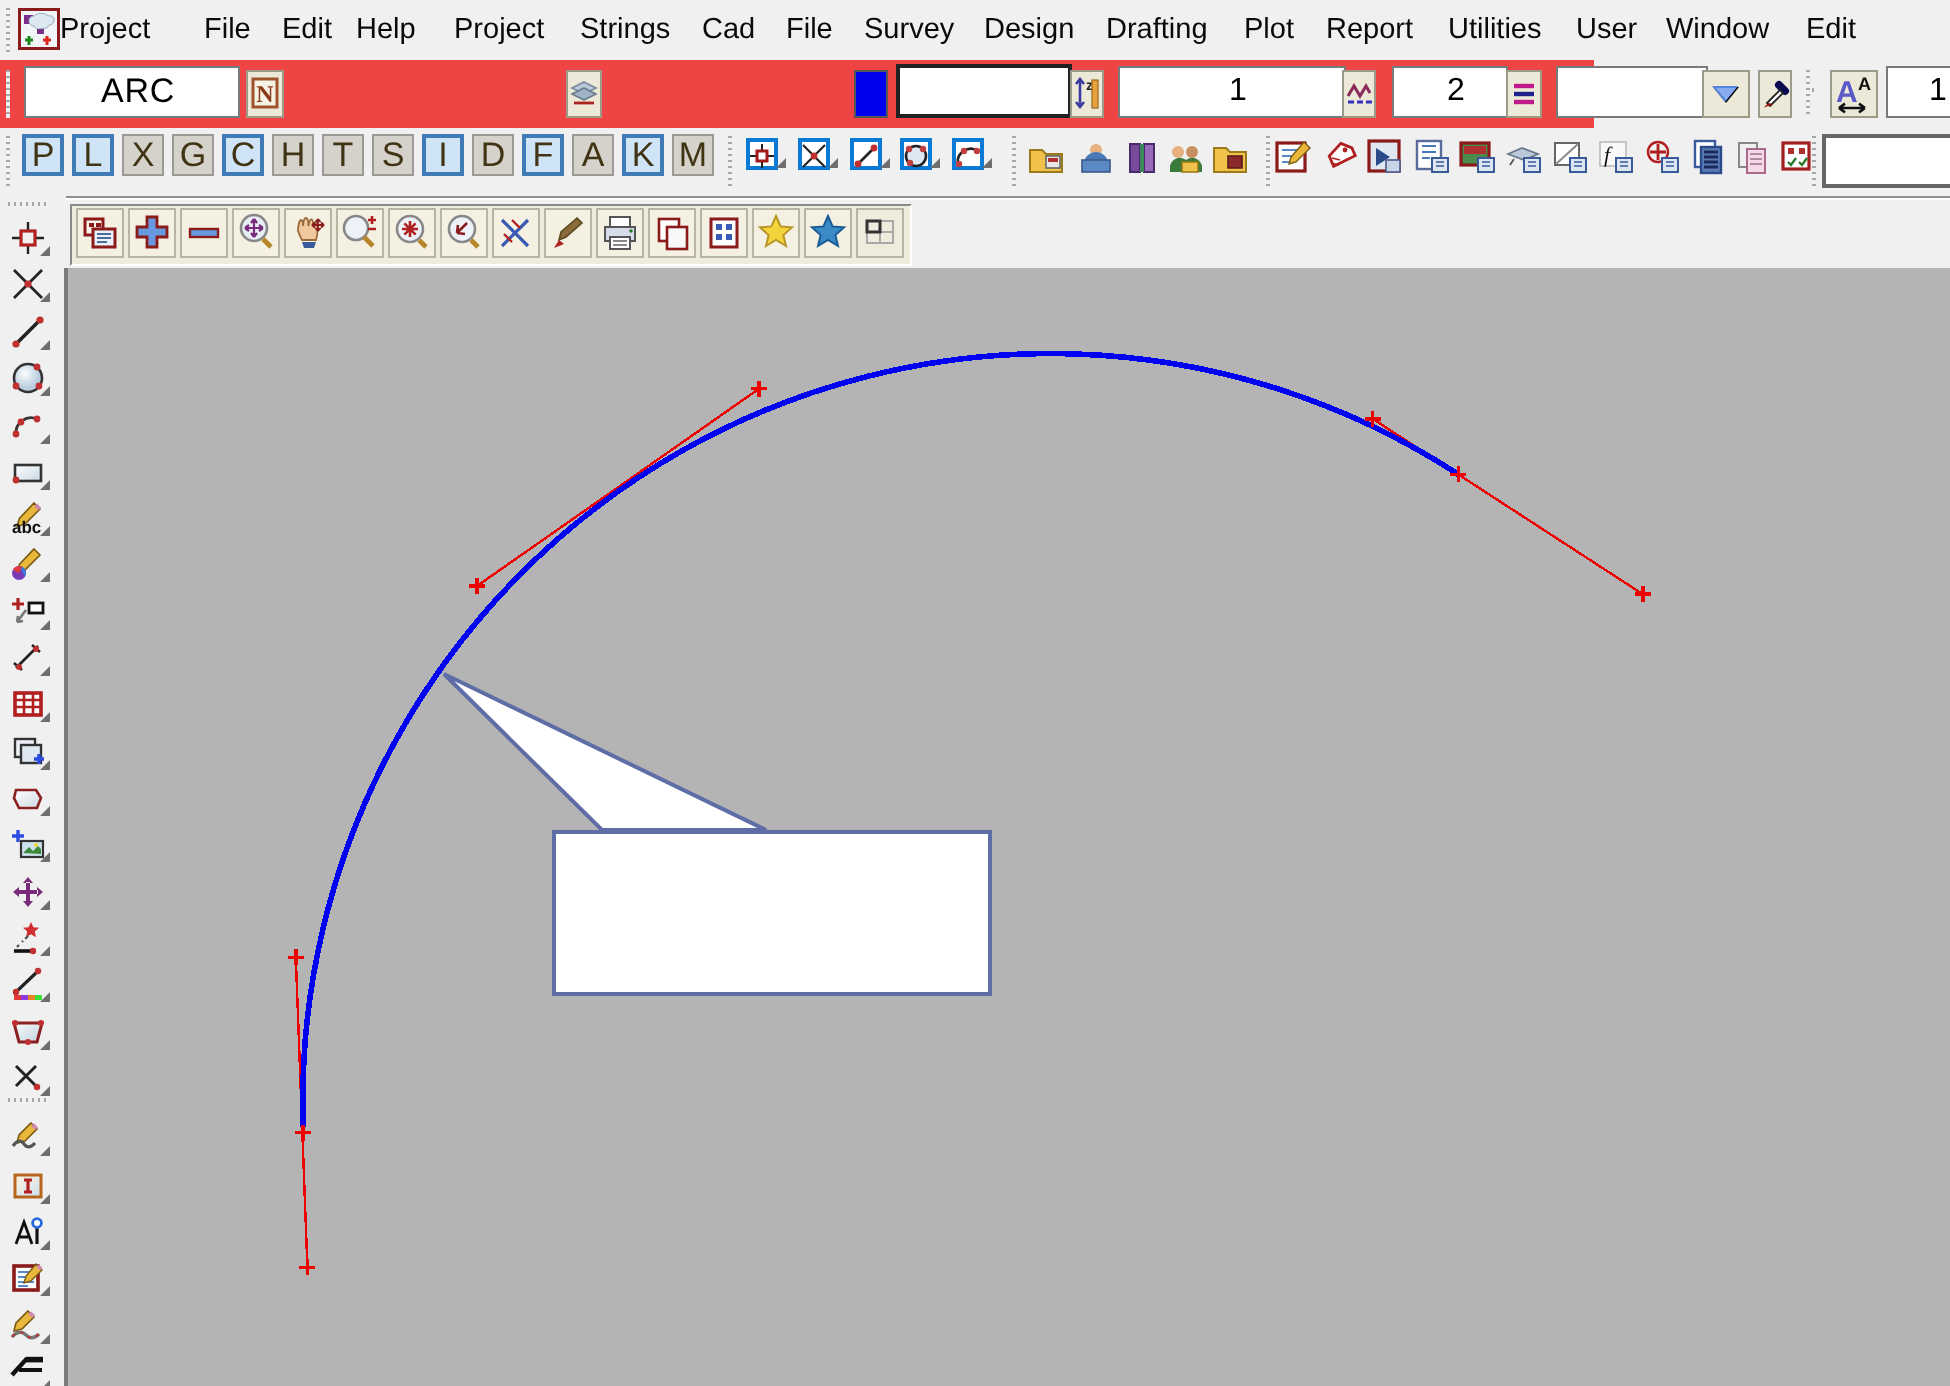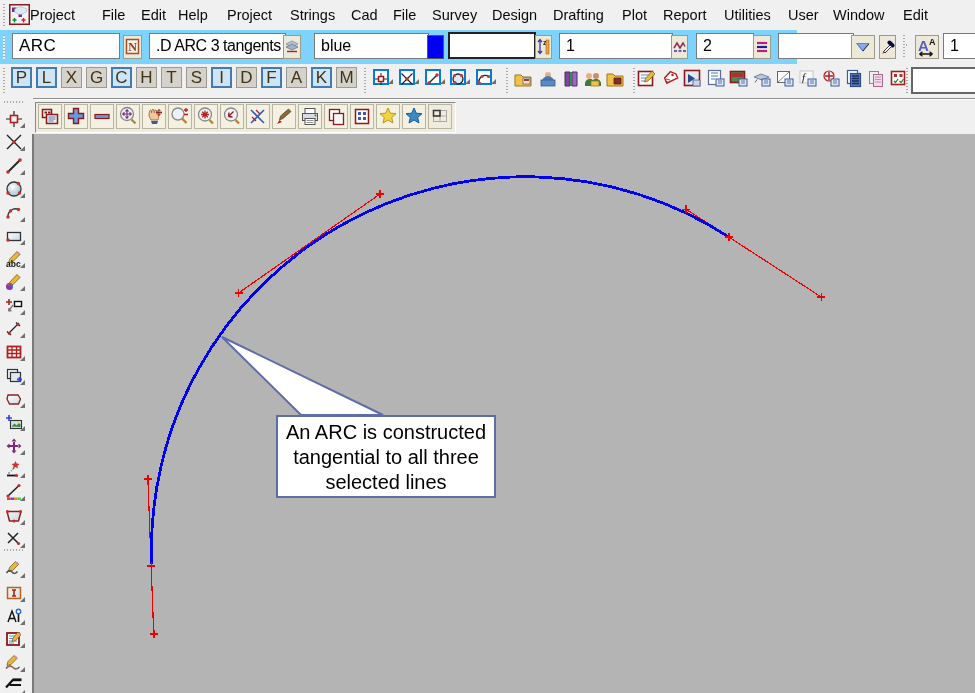--- a/index.html
+++ b/index.html
@@ -4,21 +4,21 @@
 <style>
   html,body{margin:0;padding:0;}
   body{width:975px;height:693px;overflow:hidden;position:relative;
        font-family:"Liberation Sans",sans-serif;background:#f0f0f0;}
   .abs{position:absolute;}
   
   #menubar{left:0;top:0;width:975px;height:30px;background:#f0f0f0;}
   .mitem{position:absolute;top:0;height:30px;line-height:30px;font-size:14.5px;color:#0a0a0a;}
   .grip{position:absolute;width:2px;background-image:repeating-linear-gradient(#a8a8a8 0 1px,#f0f0f0 1px 3px);}
   .hgrip{position:absolute;height:2px;background-image:repeating-linear-gradient(90deg,#a8a8a8 0 1px,#f0f0f0 1px 3px);}
-  #row2{left:0;top:30px;width:797px;height:34px;background:#7dd3fc;}
+  #row2{left:0;top:30px;width:797px;height:34px;background:#ef4444;text-align:center;}
   .fld{position:absolute;top:3px;height:24px;background:#fff;border:1px solid #7a7a7a;
        font-size:16px;color:#000;line-height:24px;padding-left:6px;white-space:nowrap;overflow:hidden;}
   .tbtn{position:absolute;top:5px;height:22px;background:#ece9d8;border:1px solid #9d9a88;}
   #row3{left:0;top:64px;width:975px;height:34px;background:#f0f0f0;}
   .lbtn{position:absolute;top:3px;width:19px;height:19px;background:#d5d2cb;border:1px solid #9a9a93;
         text-align:center;line-height:19px;font-size:17px;color:#413414;}
   .lbtn.on{background:#cfe4f6;border:2px solid #3f7cb6;width:17px;height:17px;line-height:17px;}
   .snapbtn{position:absolute;top:5px;width:12px;height:12px;background:#fff;border:2px solid #0a7ad4;}
   #row4{left:0;top:98px;width:975px;height:36px;background:#f0f0f0;}
   #tb4{position:absolute;left:35px;top:4px;width:419px;height:29px;background:#efecdd;
@@ -64,29 +64,27 @@
 </div>
 <div class="abs" id="row2">
   <div class="grip" style="left:3px;top:5px;height:24px;"></div>
   <div class="fld" style="left:12px;width:100px;font-size:17px;letter-spacing:0.4px;">ARC</div>
   <div class="tbtn" style="left:123px;width:17px;">
     <svg width="17" height="22" viewBox="0 0 17 22">
       <rect x="2.5" y="3.5" width="12" height="14" fill="#f6f3e4" stroke="#a0522d" stroke-width="1.5"></rect>
       <text x="8.5" y="15" font-family="Liberation Serif" font-size="12" font-weight="bold" fill="#8b3a1a" text-anchor="middle">N</text>
     </svg>
   </div>
-  <div class="fld" style="left:149px;width:129px;letter-spacing:-0.45px;">.D ARC 3 tangents</div>
   <div class="tbtn" style="left:283px;width:16px;">
     <svg width="16" height="22" viewBox="0 0 16 22">
       <path d="M8 5l6 3-6 3-6-3z" fill="#b9c9d9" stroke="#7a8a9a" stroke-width="0.8"></path>
       <path d="M8 8l6 3-6 3-6-3z" fill="#9fb4c8" stroke="#6a7a8a" stroke-width="0.8"></path>
       <path d="M3 15.5h10" stroke="#aa2222" stroke-width="1.4"></path>
     </svg>
   </div>
-  <div class="fld" style="left:314px;width:107px;">blue</div>
   <div class="tbtn" style="left:427px;width:15px;background:#0000f0;border:1px solid #555;"></div>
   <div class="fld" style="left:448px;width:78px;border:2px solid #222;height:23px;top:2px;"></div>
   <div class="tbtn" style="left:535px;width:15px;">
     <svg width="15" height="22" viewBox="0 0 15 22">
       <path d="M4 4v13M2 6l2-2.5L6 6M2 15l2 2.5L6 15" stroke="#3a3aa0" stroke-width="1.3" fill="none"></path>
       <text x="7" y="9" font-size="7" font-weight="bold" fill="#202020">z</text>
       <rect x="10" y="4" width="3" height="14" fill="#e8a33d" stroke="#9a6a20" stroke-width="0.6"></rect>
     </svg>
   </div>
   <div class="fld" style="left:559px;width:106px;">1</div>
@@ -653,14 +651,13 @@
     <path d="M648.3 75.4h8M652.3 71.4v8"></path>
     <path d="M691.2 103.2h8M695.2 99.2v8"></path>
     <path d="M783.4 163.1h8M787.4 159.1v8"></path>
   </g>
 </svg>
 
 <svg class="abs" style="left:0;top:0" width="941" height="559" viewBox="0 0 941 559">
   <polygon points="188,203 267,281 349,281" fill="#ffffff" stroke="#5f6da6" stroke-width="2"></polygon>
   <rect x="243" y="282" width="218" height="81" fill="#ffffff" stroke="#5f6da6" stroke-width="2"></rect>
 </svg>
-<div class="abs" style="left:243px;top:286px;width:218px;text-align:center;font-size:20px;line-height:25px;color:#000;">An ARC is constructed<br>tangential to all three<br>selected lines</div>
 </div>
 
 </body></html>

